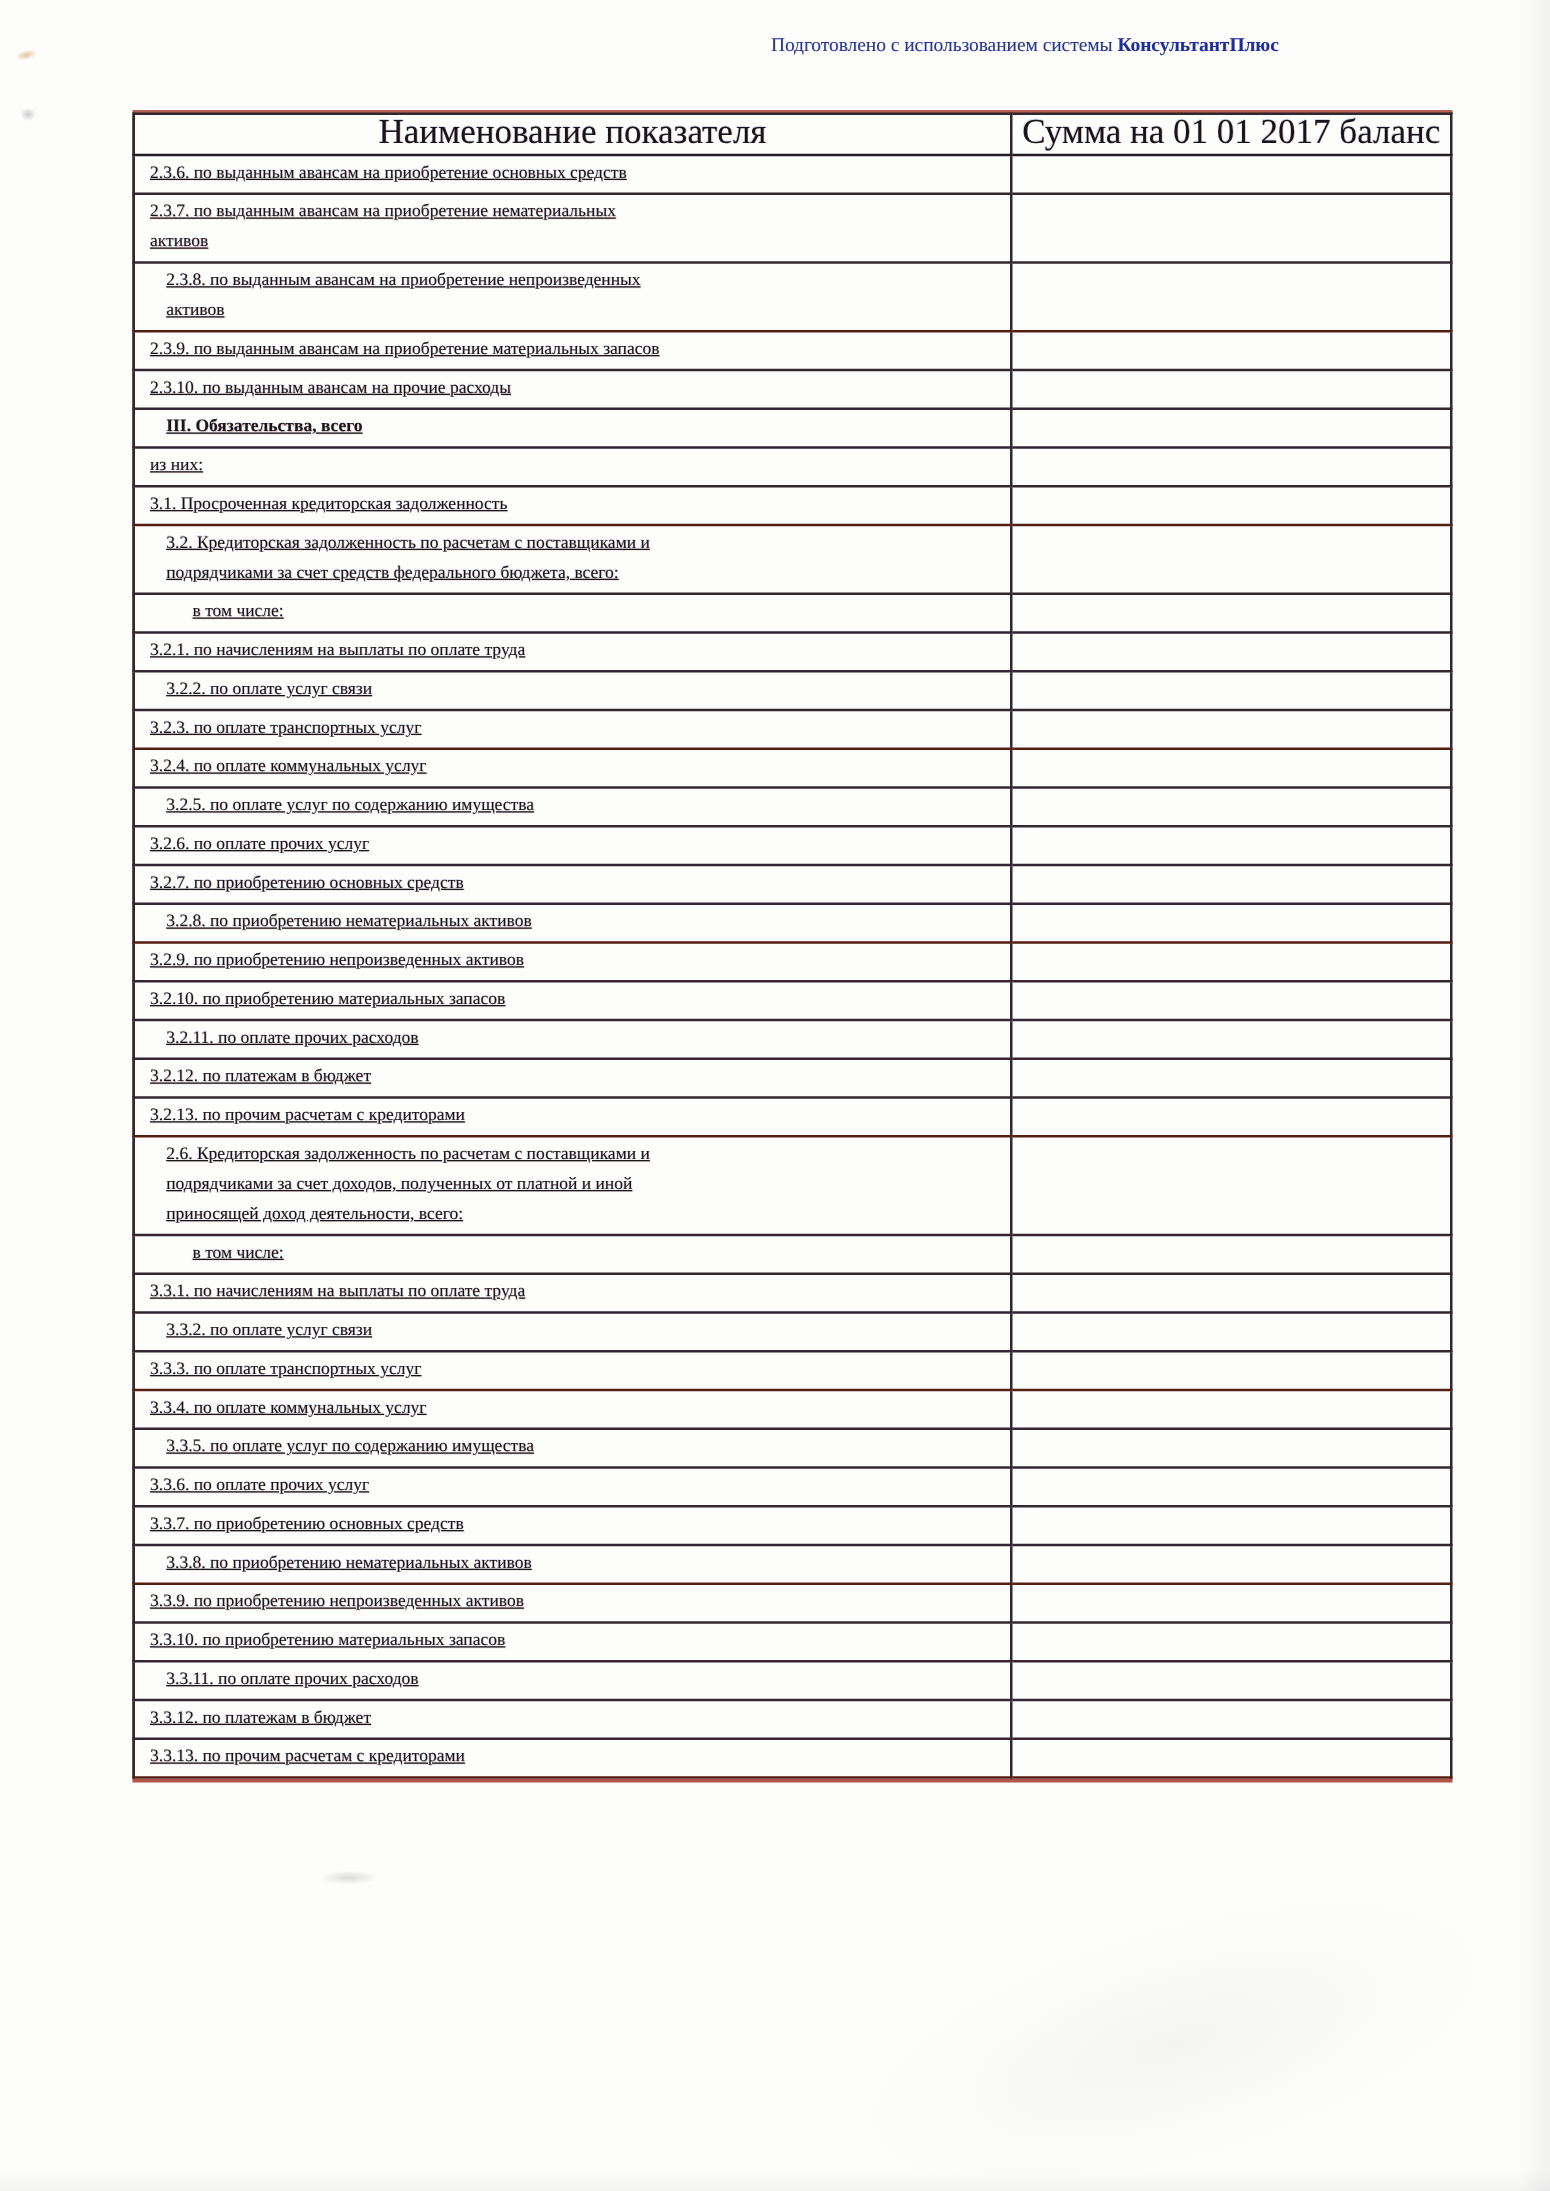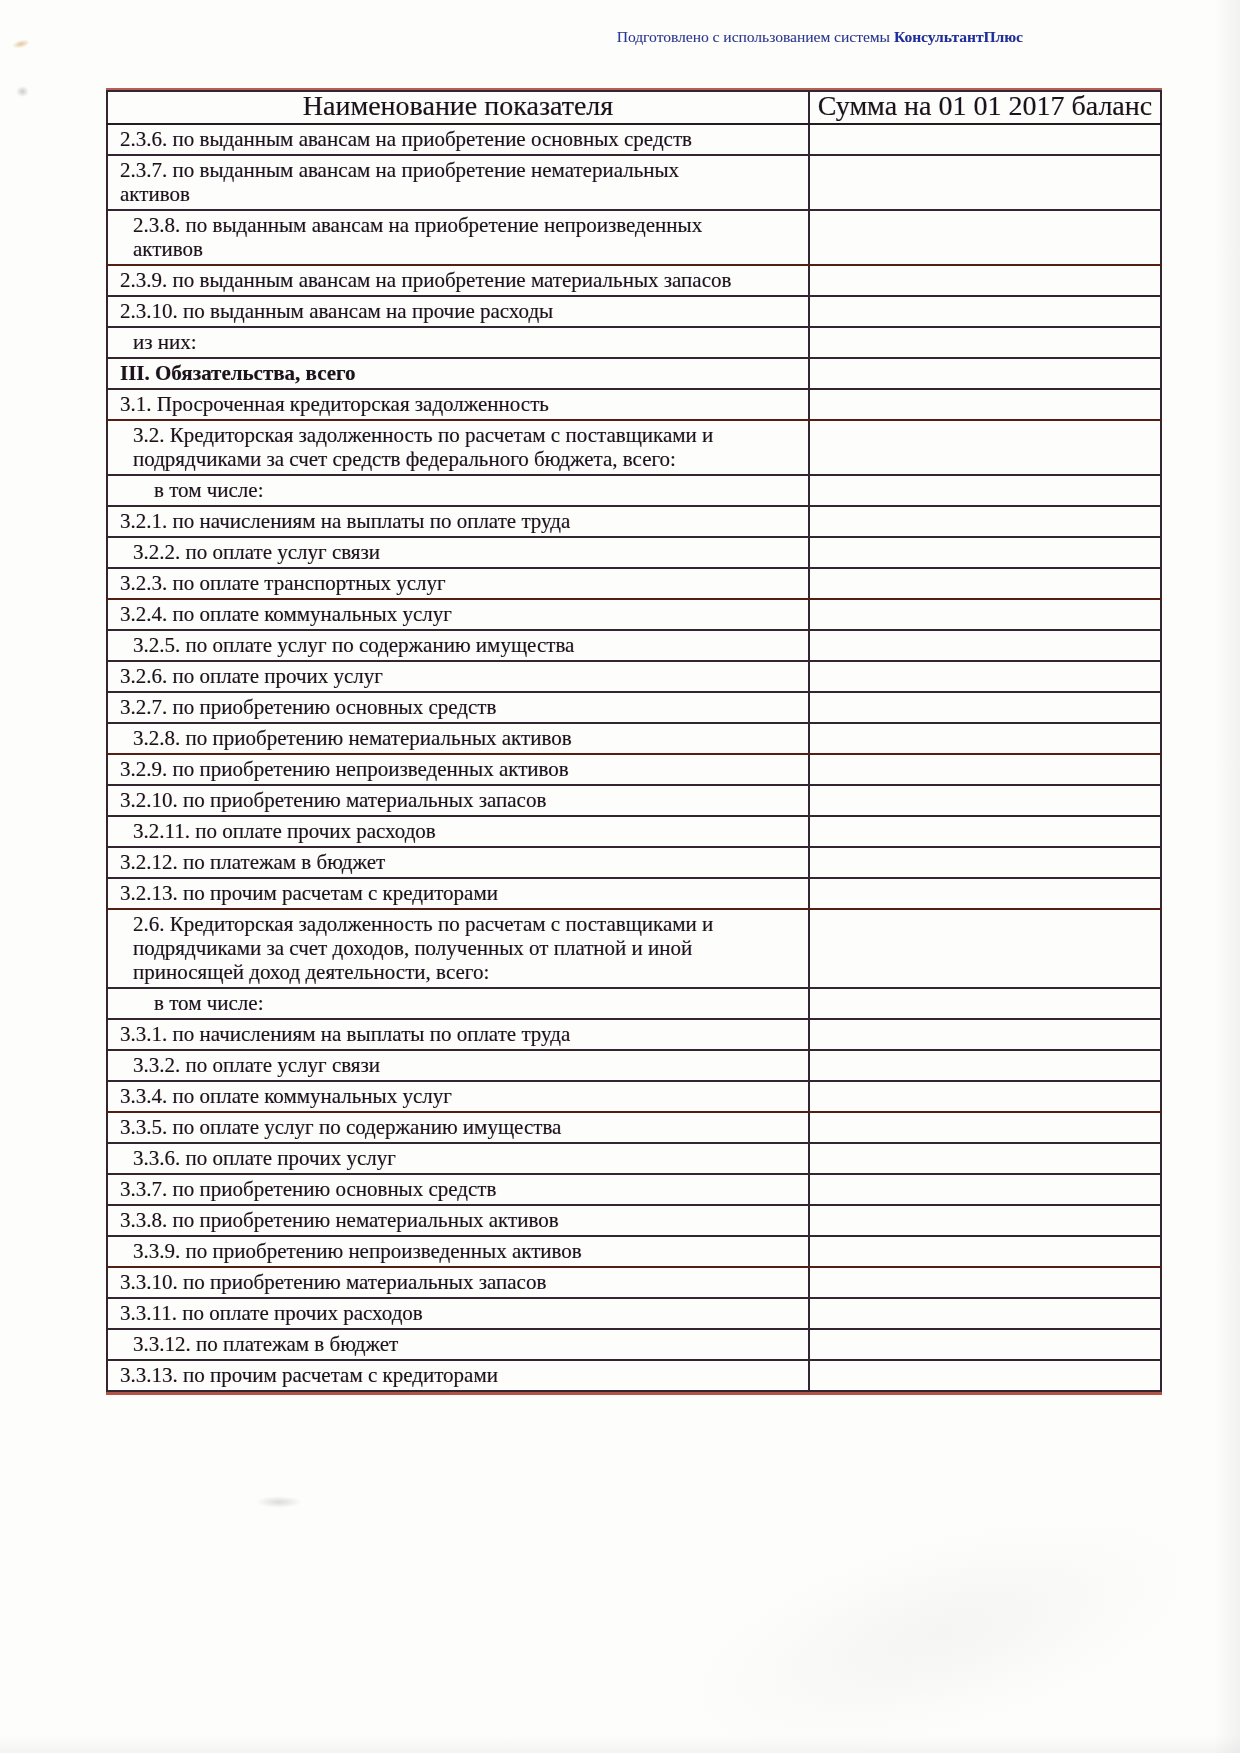--- a/index.html
+++ b/index.html
@@ -33,23 +33,24 @@
     font-weight:normal;
     vertical-align:top;
     text-shadow:0.5px 0.3px 0 rgba(140,30,25,.26), -0.5px -0.2px 0 rgba(30,70,170,.2);
   }
   .doc-table th{
     font-size:28px;text-align:center;
     padding:1px 4px 4px;line-height:26px;
     border-bottom-color:#241c22;
   }
   .doc-table td.c1{
-    font-size:21px;line-height:24px;
+    font-size:14px;line-height:24px;
     padding:2px 10px 3px 12px;
     white-space:pre-wrap;
+    text-decoration:underline;
   }
   .doc-table td.c1.indent{padding-left:46px;}
   .doc-table td.c1.bold{font-weight:bold;}
   .doc-table td.c2{padding:2px 6px;}
   
   .doc-table tbody tr:nth-child(3n+1) td{border-top-color:#33222a;}
   .doc-table tbody tr:nth-child(3n+2) td{border-top-color:#5a1c10;margin-left:36px;}
   .doc-table tbody tr:nth-child(3n)   td{border-top-color:#3c201b;padding-left:25px;}
   .doc-table tbody tr:nth-child(5n+3) td{border-bottom-color:#541e12;}
   
@@ -104,25 +105,25 @@
         </tr>
         <tr>
           <td class="c1">2.3.9. по выданным авансам на приобретение материальных запасов</td>
           <td class="c2"></td>
         </tr>
         <tr>
           <td class="c1">2.3.10. по выданным авансам на прочие расходы</td>
           <td class="c2"></td>
         </tr>
         <tr>
+          <td class="c1 bold">III. Обязательства, всего</td>
+          <td class="c2"></td>
+        </tr>
+        <tr>
           <td class="c1">из них:</td>
-          <td class="c2"></td>
-        </tr>
-        <tr>
-          <td class="c1 bold">III. Обязательства, всего</td>
           <td class="c2"></td>
         </tr>
         <tr>
           <td class="c1">3.1. Просроченная кредиторская задолженность</td>
           <td class="c2"></td>
         </tr>
         <tr>
           <td class="c1">3.2. Кредиторская задолженность по расчетам с поставщиками и
 подрядчиками за счет средств федерального бюджета, всего:</td>
           <td class="c2"></td>
@@ -192,20 +193,24 @@
         <tr>
           <td class="c1 indent">в том числе:</td>
           <td class="c2"></td>
         </tr>
         <tr>
           <td class="c1">3.3.1. по начислениям на выплаты по оплате труда</td>
           <td class="c2"></td>
         </tr>
         <tr>
           <td class="c1">3.3.2. по оплате услуг связи</td>
+          <td class="c2"></td>
+        </tr>
+        <tr>
+          <td class="c1">3.3.3. по оплате транспортных услуг</td>
           <td class="c2"></td>
         </tr>
         <tr>
           <td class="c1">3.3.4. по оплате коммунальных услуг</td>
           <td class="c2"></td>
         </tr>
         <tr>
           <td class="c1">3.3.5. по оплате услуг по содержанию имущества</td>
           <td class="c2"></td>
         </tr>

